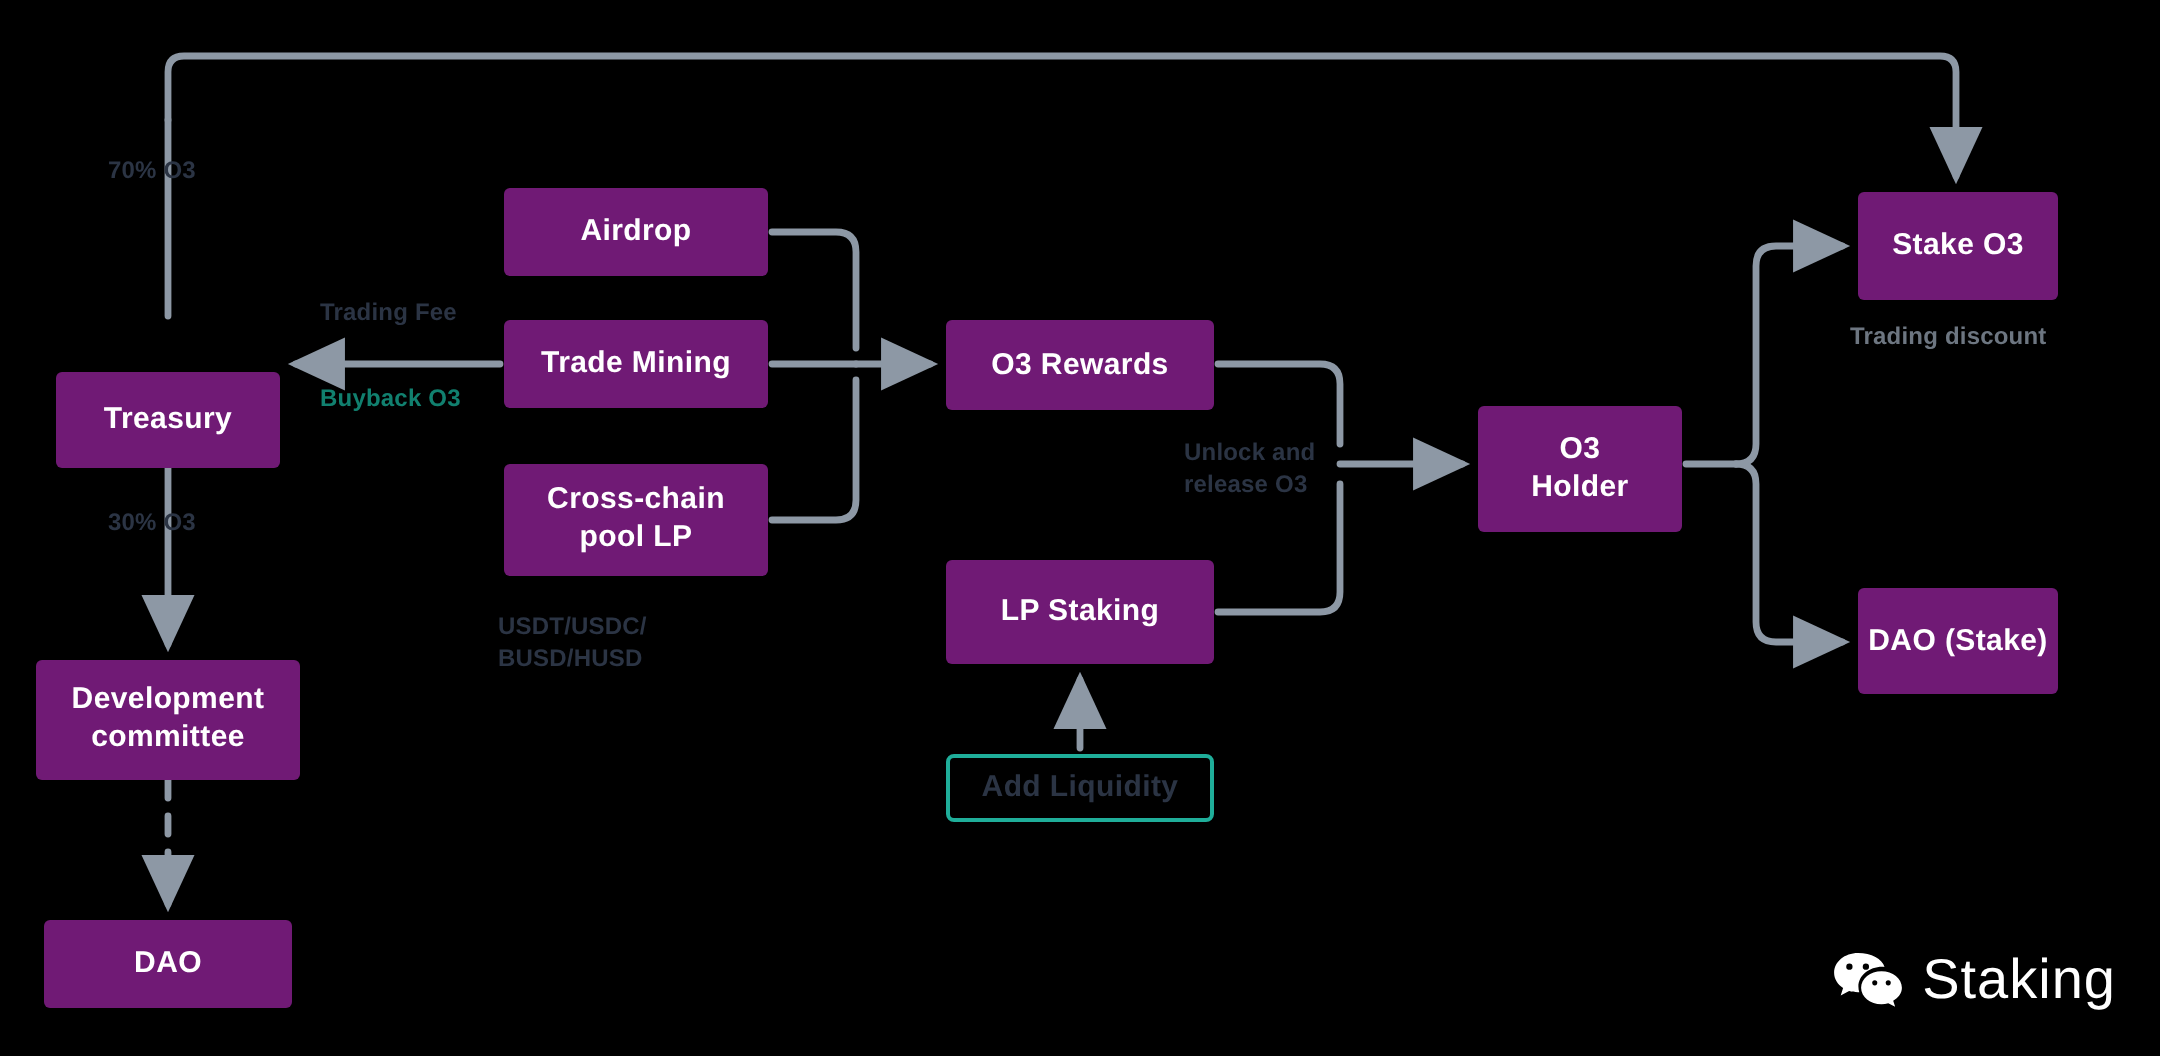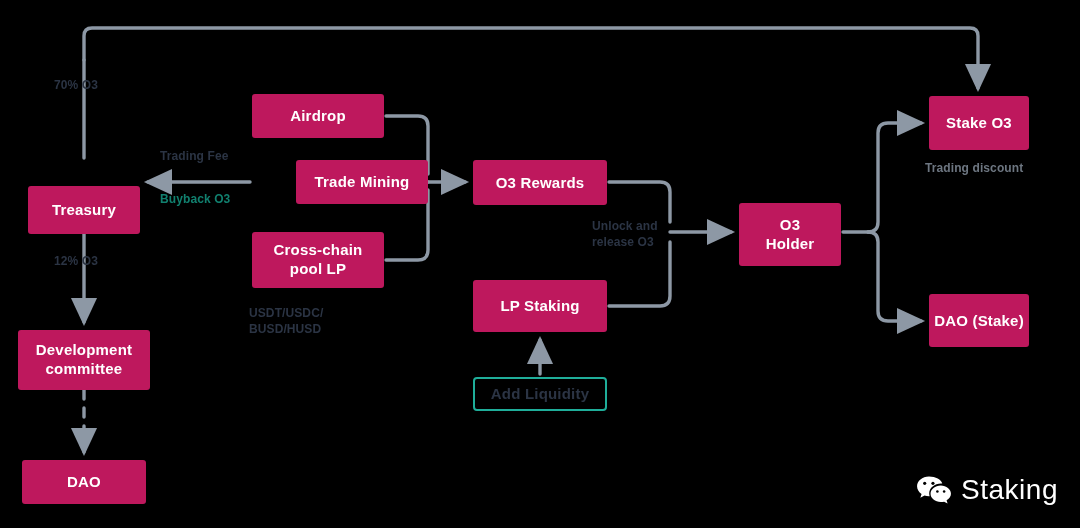--- a/index.html
+++ b/index.html
@@ -7,21 +7,21 @@
   body{
     width:1080px;height:528px;position:relative;overflow:hidden;
     font-family:"Liberation Sans","DejaVu Sans",sans-serif;
     background:#000;
   }
   #canvas{position:absolute;inset:0;width:1080px;height:528px;}
   svg.wires{position:absolute;left:0;top:0;width:1080px;height:528px;pointer-events:none;}
 
   .node{
     position:absolute;box-sizing:border-box;
-    background:#be185d;color:#ffffff;
+    background:#701a75;color:#ffffff;
     border-radius:3px;
     display:flex;align-items:center;justify-content:center;text-align:center;
     font-weight:700;letter-spacing:.2px;line-height:1.18;
     font-size:15px;
   }
   .node.two-line{line-height:1.25;}
   .node.outline{
     background:transparent;border:2px solid #1FAE9A;color:#2b3444;
     border-radius:4px;font-size:15px;
   }
@@ -87,41 +87,41 @@
 
   <div class="node" style="left:28px;top:158px;width:112px;height:48px;margin-top:28px;">Treasury</div>
 
   <div class="node two-line" style="left:18px;top:330px;width:132px;height:60px;white-space:pre-line;">Development
 committee</div>
 
   <div class="node" style="left:22px;top:460px;width:124px;height:44px;">DAO</div>
 
   <div class="node" style="left:252px;top:94px;width:132px;height:44px;">Airdrop</div>
 
-  <div class="node" style="left:252px;top:160px;width:132px;height:44px;margin-left:44px;">Trade Mining</div>
+  <div class="node" style="left:252px;top:160px;width:132px;height:44px;">Trade Mining</div>
 
   <div class="node two-line" style="left:252px;top:232px;width:132px;height:56px;white-space:pre-line;">Cross-chain
 pool LP</div>
 
   <div class="node" style="left:473px;top:160px;width:134px;height:45px;">O3 Rewards</div>
 
   <div class="node" style="left:473px;top:280px;width:134px;height:52px;">LP Staking</div>
 
   <div class="node outline" style="left:473px;top:377px;width:134px;height:34px;">Add Liquidity</div>
 
   <div class="node two-line" style="left:739px;top:203px;width:102px;height:63px;white-space:pre-line;">O3
 Holder</div>
 
   <div class="node" style="left:929px;top:96px;width:100px;height:54px;">Stake O3</div>
 
   <div class="node" style="left:929px;top:294px;width:100px;height:53px;">DAO (Stake)</div>
 
   <div class="lbl" style="left:54px;top:78px;">70% O3</div>
 
-  <div class="lbl" style="left:54px;top:254px;">12% O3</div>
+  <div class="lbl" style="left:54px;top:254px;">30% O3</div>
 
   <div class="lbl" style="left:160px;top:149px;">Trading Fee</div>
 
   <div class="lbl teal" style="left:160px;top:192px;">Buyback O3</div>
 
   <div class="lbl" style="left:249px;top:306px;">USDT/USDC/
 BUSD/HUSD</div>
 
   <div class="lbl" style="left:592px;top:219px;">Unlock and
 release O3</div>

